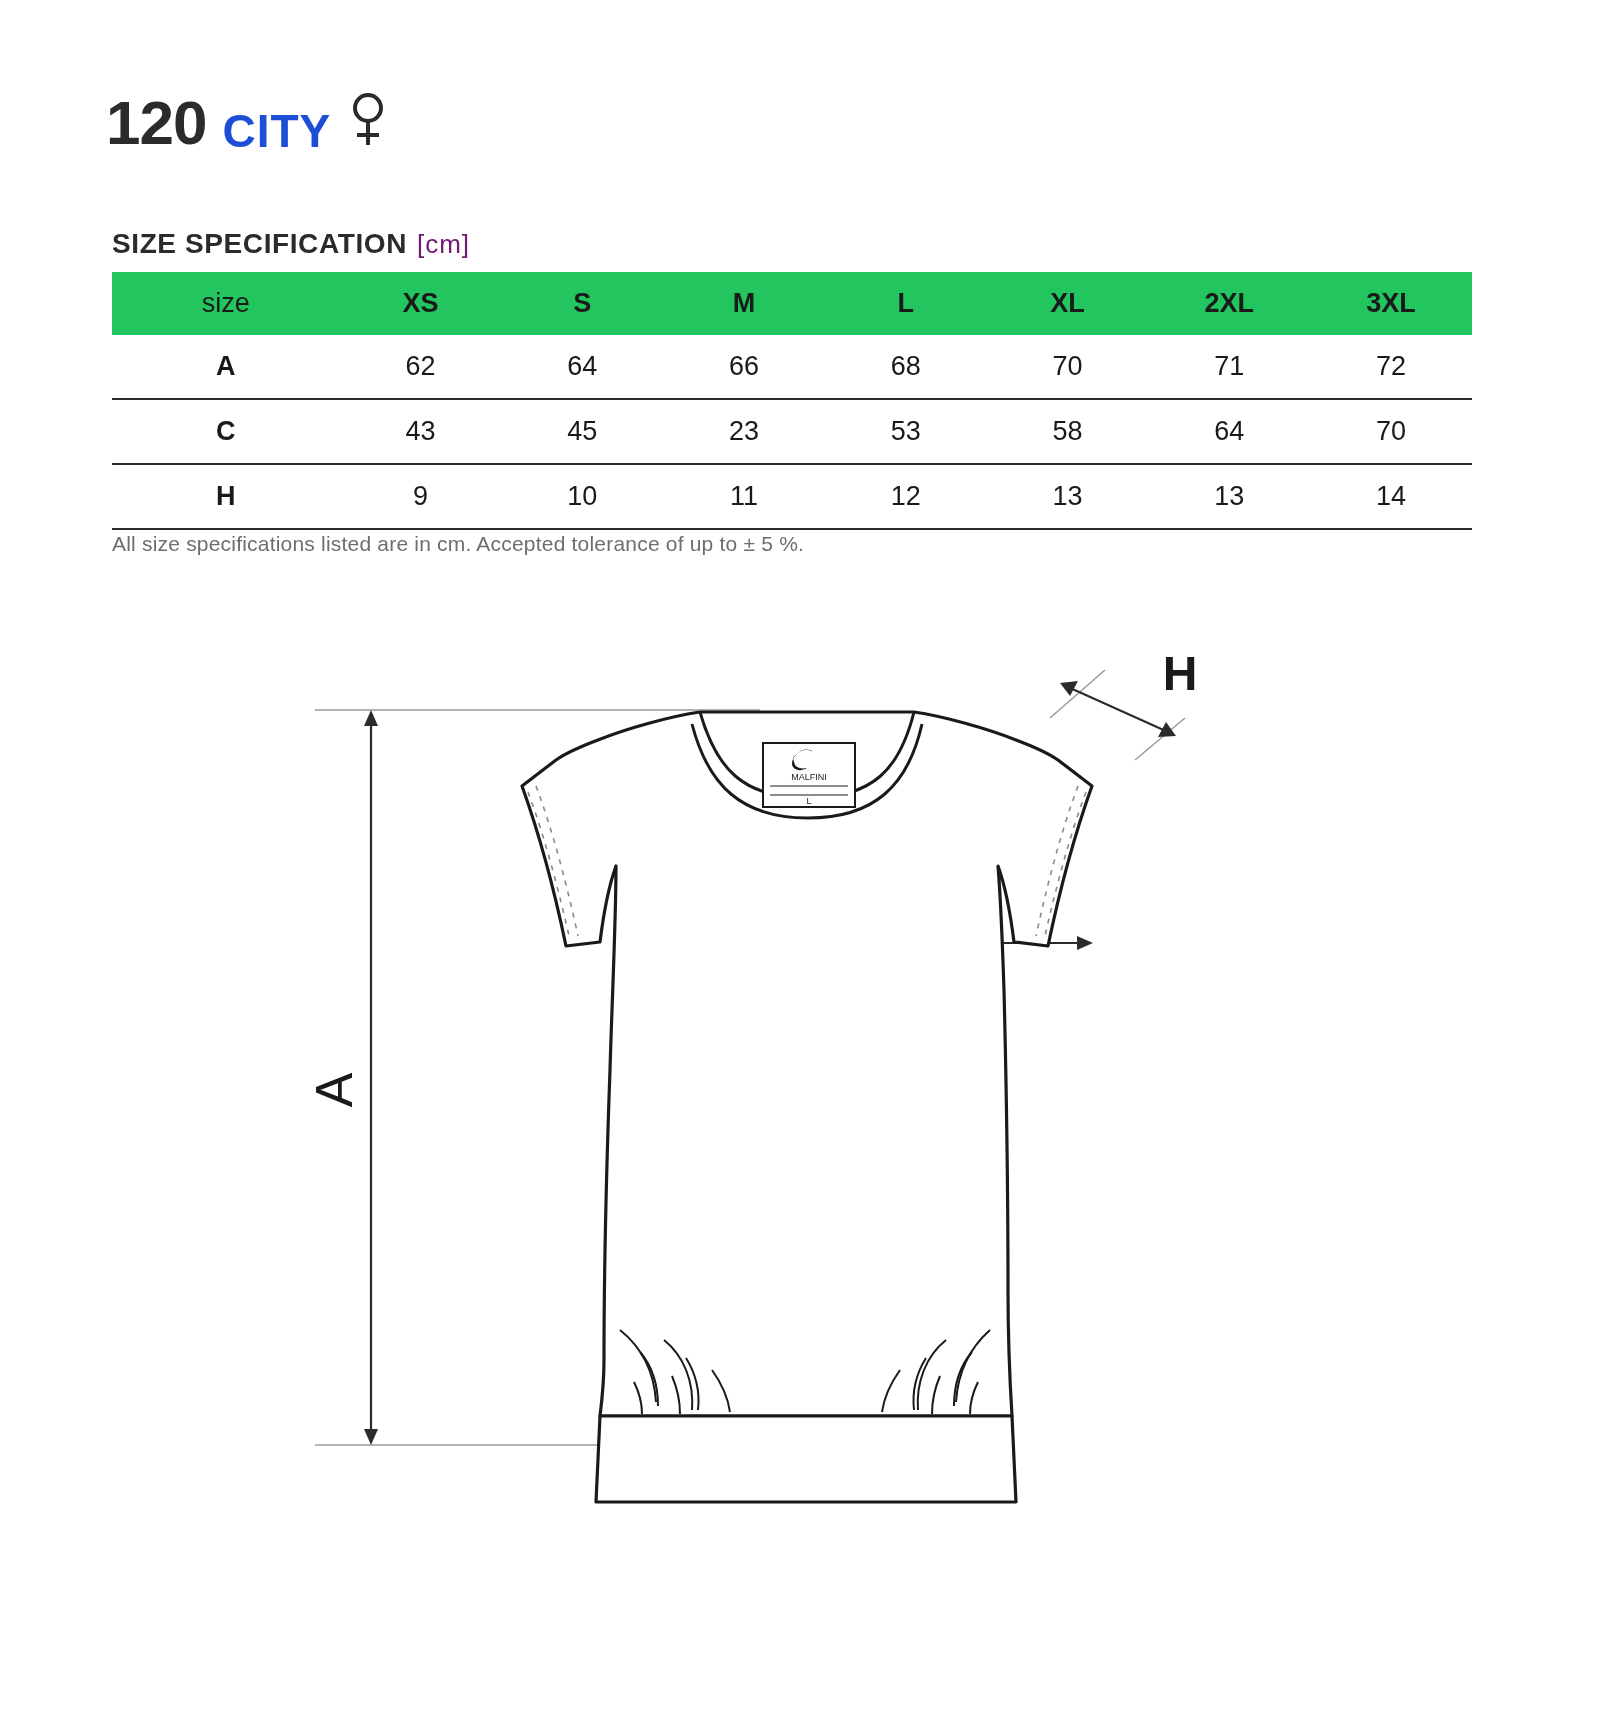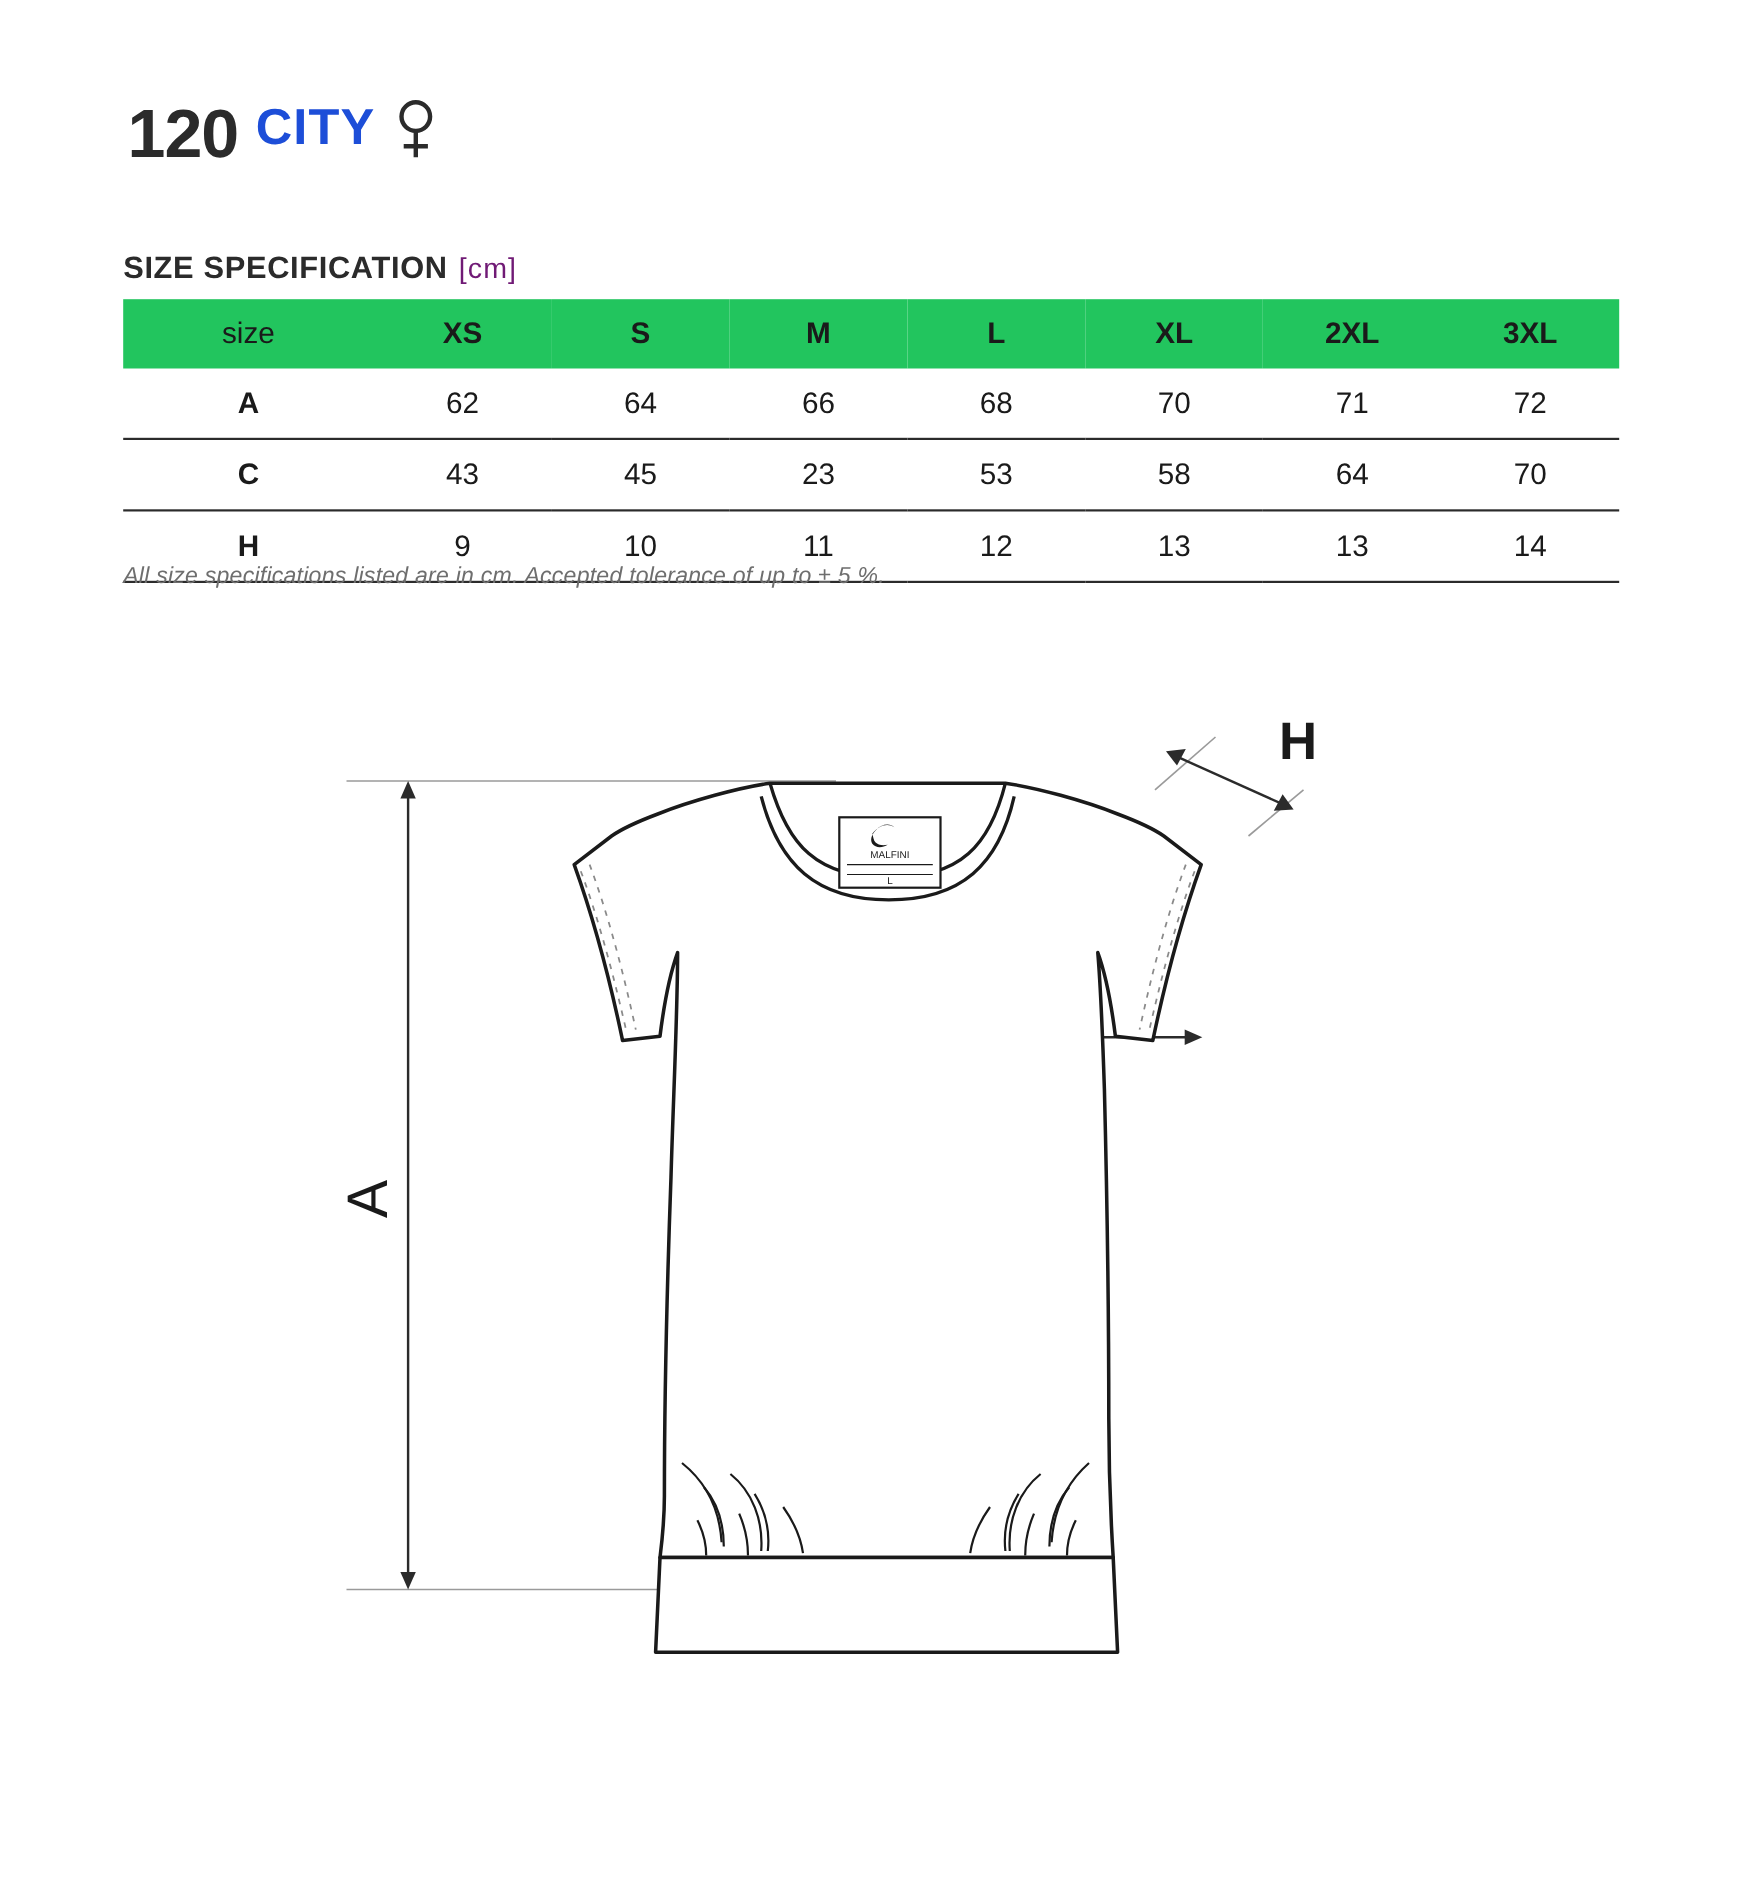--- a/index.html
+++ b/index.html
@@ -18,24 +18,24 @@
 
   .page {
     position: relative;
     width: 1600px;
     height: 1710px;
   }
 
   
   .title-row {
     position: absolute;
-    left: 116px;
+    left: 106px;
     top: 92px;
     display: flex;
-    align-items: flex-start;
+    align-items: flex-end;
     gap: 16px;
   }
   .title-number {
     font-size: 62px;
     font-weight: bold;
     letter-spacing: -1px;
     color: #2b2b2b;
     line-height: 1;
   }
   .title-name {
@@ -106,23 +106,22 @@
   }
   .size-table td.row-label {
     font-weight: bold;
   }
   .size-table col.c-label { width: 228px; }
   .size-table col.c-data  { width: 162px; }
 
   .table-note {
     position: absolute;
     left: 112px;
-    top: 512px;
+    top: 532px;
     font-size: 21px;
-    font-style: italic;
     color: #6e6e6e;
     letter-spacing: 0.2px;
   }
 
   
   .drawing {
     position: absolute;
     left: 0;
     top: 640px;
     width: 1600px;

